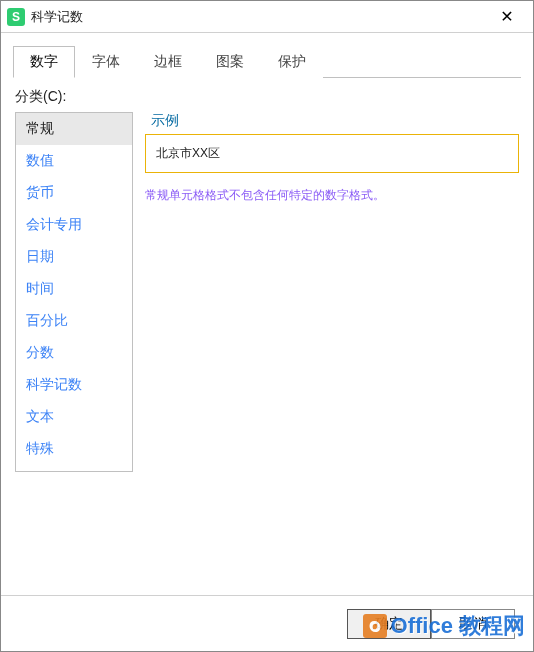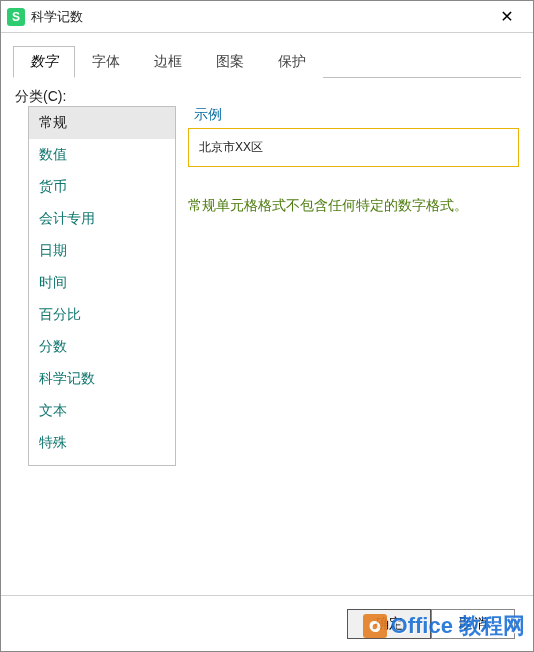--- a/index.html
+++ b/index.html
@@ -53,45 +53,44 @@
       cursor: pointer;
       border: 1px solid transparent;
       position: relative;
       top: 1px;
       background: #fff;
     }
     .tab.active {
       border: 1px solid #c0c0c0;
       border-bottom: 1px solid #fff;
       color: #000;
-      font-style: italic;
     }
     .content {
       padding: 10px 14px;
     }
     .category-label {
       font-size: 14px;
+      margin-bottom: 6px;
       color: #222;
     }
     .main-row {
       display: flex;
       gap: 12px;
     }
     .listbox {
-      width: 148px;
+      width: 118px;
       height: 360px;
       border: 1px solid #c0c0c0;
       overflow-y: auto;
       background: #fff;
-      margin-left: 13px;
     }
     .list-item {
       padding: 7px 10px;
       font-size: 14px;
-      color: #0f766e;
+      color: #3b82f6;
       cursor: pointer;
     }
     .list-item.selected {
       background: #e8e8e8;
       color: #222;
     }
     .right-pane {
       flex: 1;
     }
     .sample-label {
@@ -101,23 +100,23 @@
       margin-left: 6px;
     }
     .sample-box {
       border: 1px solid #eab308;
       padding: 10px 10px;
       font-size: 12px;
       color: #222;
       min-height: 38px;
     }
     .desc-text {
-      margin-top: 30px;
-      font-size: 14px;
-      color: #4d7c0f;
+      margin-top: 14px;
+      font-size: 12px;
+      color: #8b5cf6;
     }
     .footer {
       position: absolute;
       bottom: 0;
       left: 0;
       right: 0;
       height: 56px;
       border-top: 1px solid #d0d0d0;
       display: flex;
       align-items: center;

